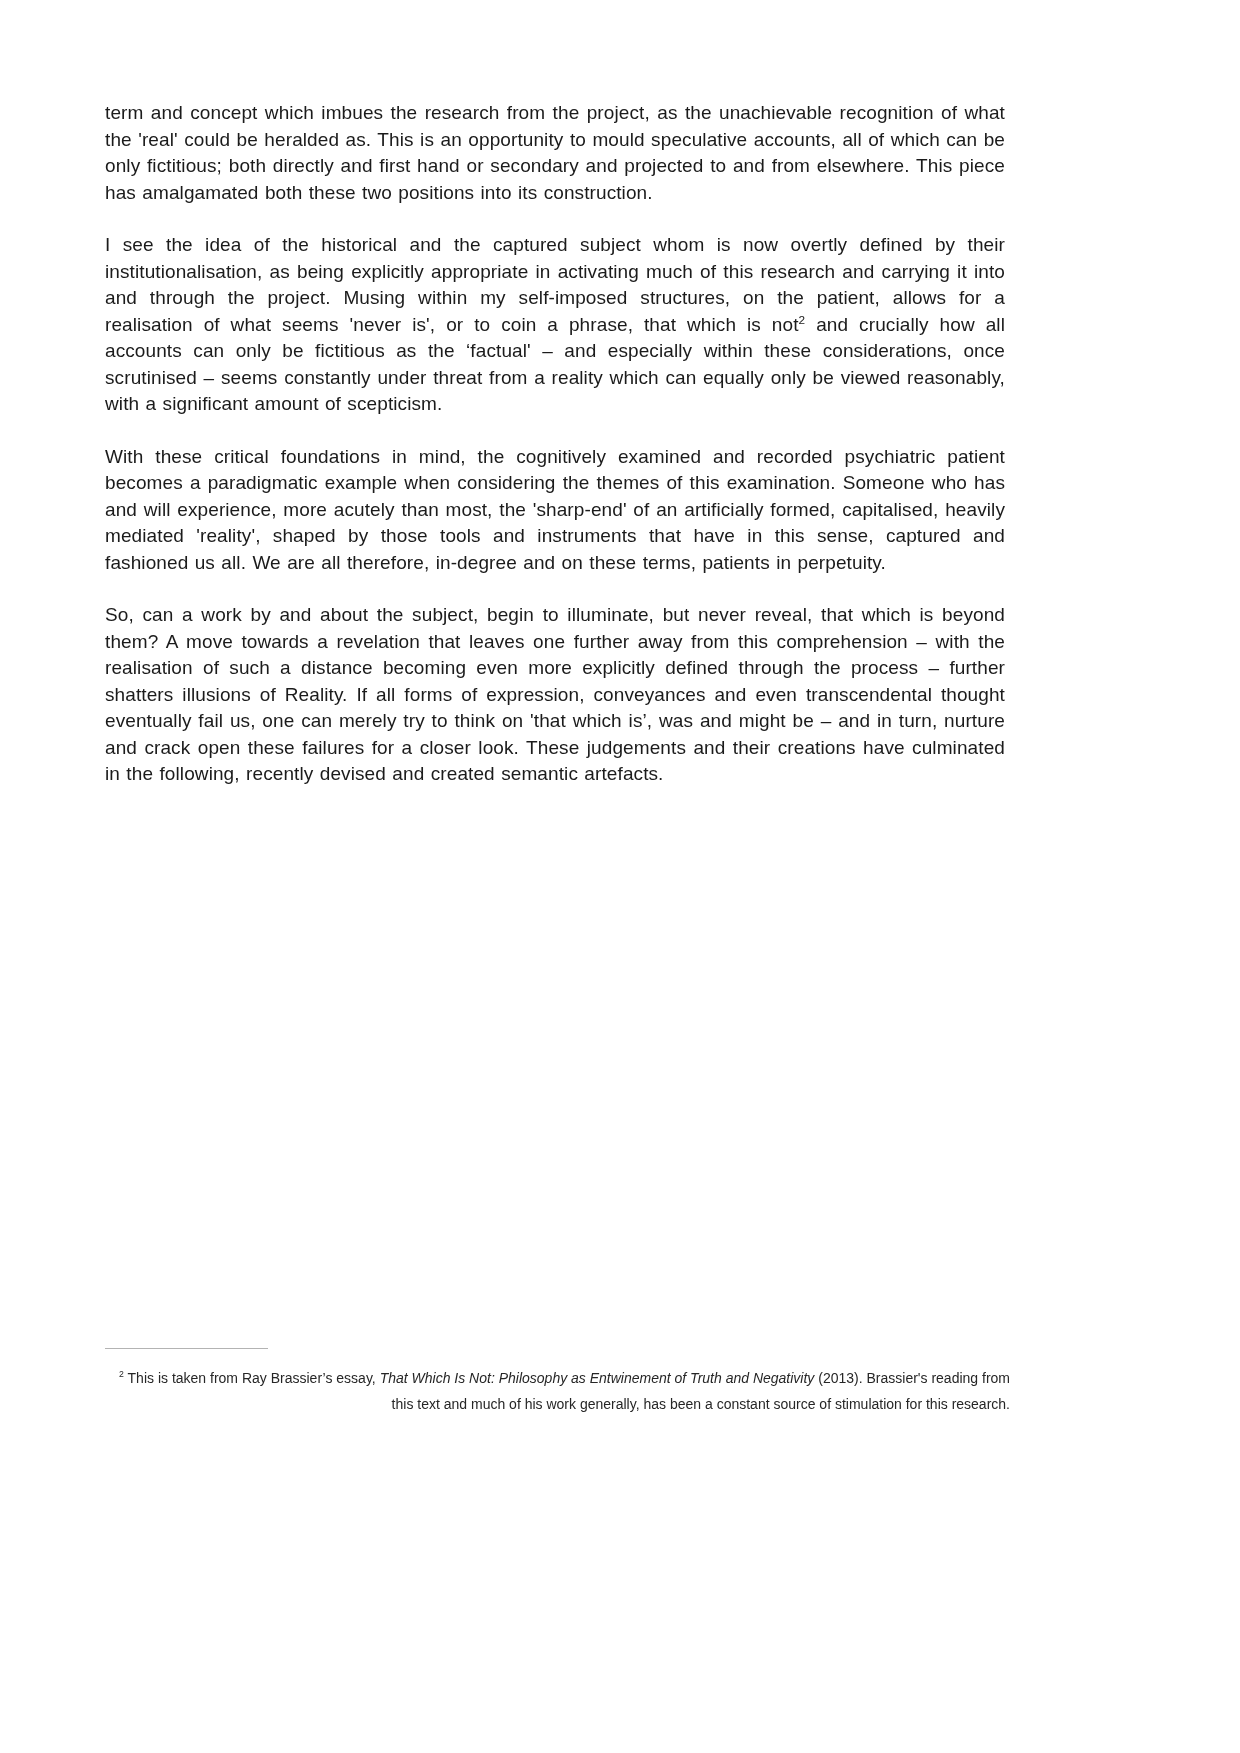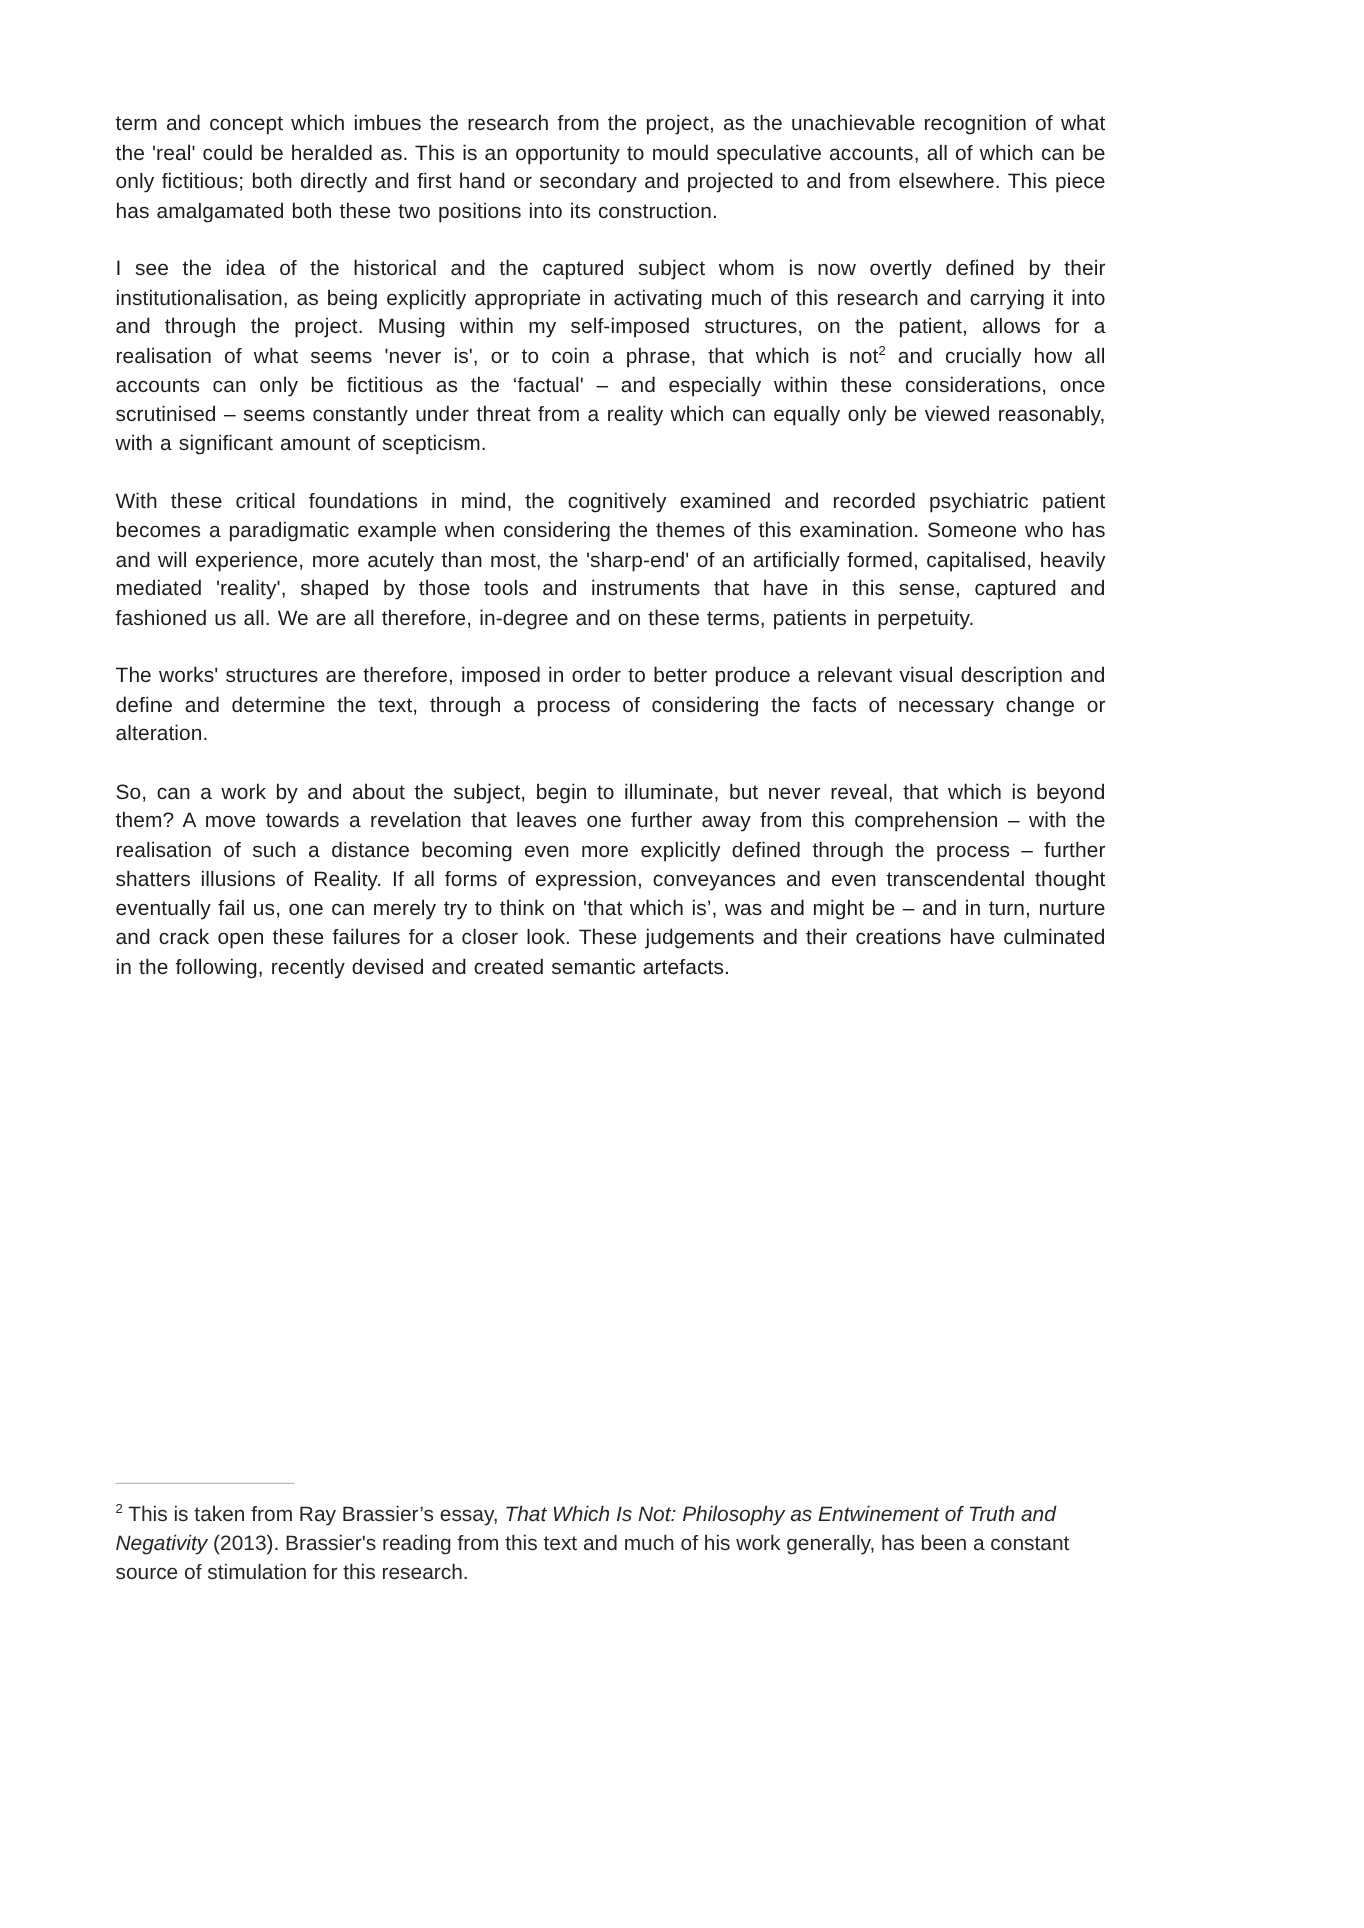--- a/index.html
+++ b/index.html
@@ -45,37 +45,36 @@
     top: 1348px;
     width: 905px;
   }
   .fn-rule {
     width: 163px;
     height: 1px;
     background: #b3b3b3;
     margin: 0 0 16px 0;
   }
   .fn-text {
-    font-size: 19px;
+    font-size: 14px;
     line-height: 26px;
     color: #262626;
-    text-align: left;
+    text-align: right;
   }
   .fn-text span.italic {
     font-style: italic;
   }
 </style>
 </head>
 <body>
 
 <div class="page" style="background: rgb(255, 255, 255); color: rgb(27, 27, 27);">
   <div class="content">
       <p class="para"><span>term and concept which imbues the research from the project, as the unachievable recognition of what the 'real' could be heralded as. This is an opportunity to mould speculative accounts, all of which can be only fictitious; both directly and first hand or secondary and projected to and from elsewhere. This piece has amalgamated both these two positions into its construction.</span></p>
       <p class="para"><span>I see the idea of the historical and the captured subject whom is now overtly defined by their institutionalisation, as being explicitly appropriate in activating much of this research and carrying it into and through the project. Musing within my self-imposed structures, on the patient, allows for a realisation of what seems 'never is', or to coin a phrase, </span><span class="italic">that which is not</span><sup>2</sup><span> and crucially how all accounts can only be fictitious as the ‘factual' – and especially within these considerations, once scrutinised – seems constantly under threat from a reality which can equally only be viewed reasonably, with a significant amount of scepticism.</span></p>
       <p class="para"><span>With these critical foundations in mind, the cognitively examined and recorded psychiatric patient becomes a paradigmatic example when considering the themes of this examination. Someone who has and will experience, more acutely than most, the 'sharp-end' of an artificially formed, capitalised, heavily mediated 'reality', shaped by those tools and instruments that have in this sense, captured and fashioned us all. We are all therefore, in-degree and on these terms, patients in perpetuity.</span></p>
-      <p class="para"><span>The works' structures are therefore, imposed in order to better produce a relevant visual description and define and determine the text, through a process of considering the facts of necessary change or alteration.</span></p>
       <p class="para"><span>So, can a work by and about the subject, begin to illuminate, but never reveal, that which is beyond them? A move towards a revelation that leaves one further away from this comprehension – with the realisation of such a distance becoming even more explicitly defined through the process – further shatters illusions of Reality. If all forms of expression, conveyances and even transcendental thought eventually fail us, one can merely try to think on 'that which is’, was and might be – and in turn, nurture and crack open these failures for a closer look. These judgements and their creations have culminated in the following, recently devised and created semantic artefacts.</span></p>
     </div>
   <div class="footnote">
     <div class="fn-rule" style="background: rgb(179, 179, 179);"></div>
     <div class="fn-text"><sup>2</sup><span> This is taken from Ray Brassier’s essay, </span><span class="italic">That Which Is Not: Philosophy as Entwinement of Truth and Negativity</span><span> (2013). Brassier's reading from this text and much of his work generally, has been a constant source of stimulation for this research.</span></div>
   </div>
 </div>
 
 </body></html>

